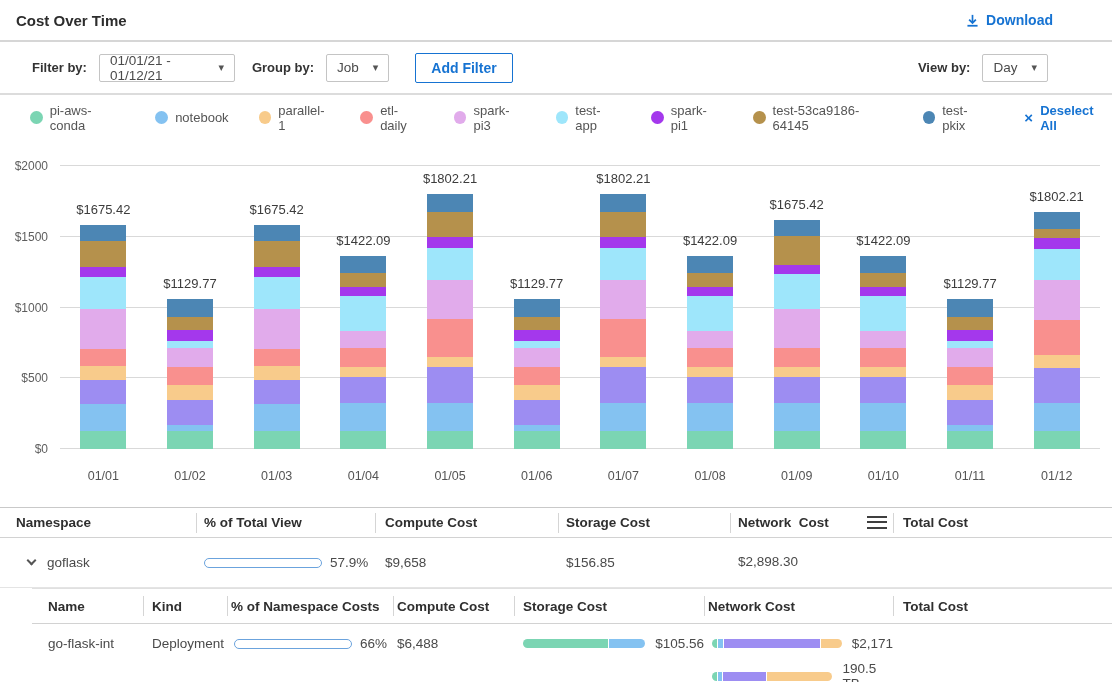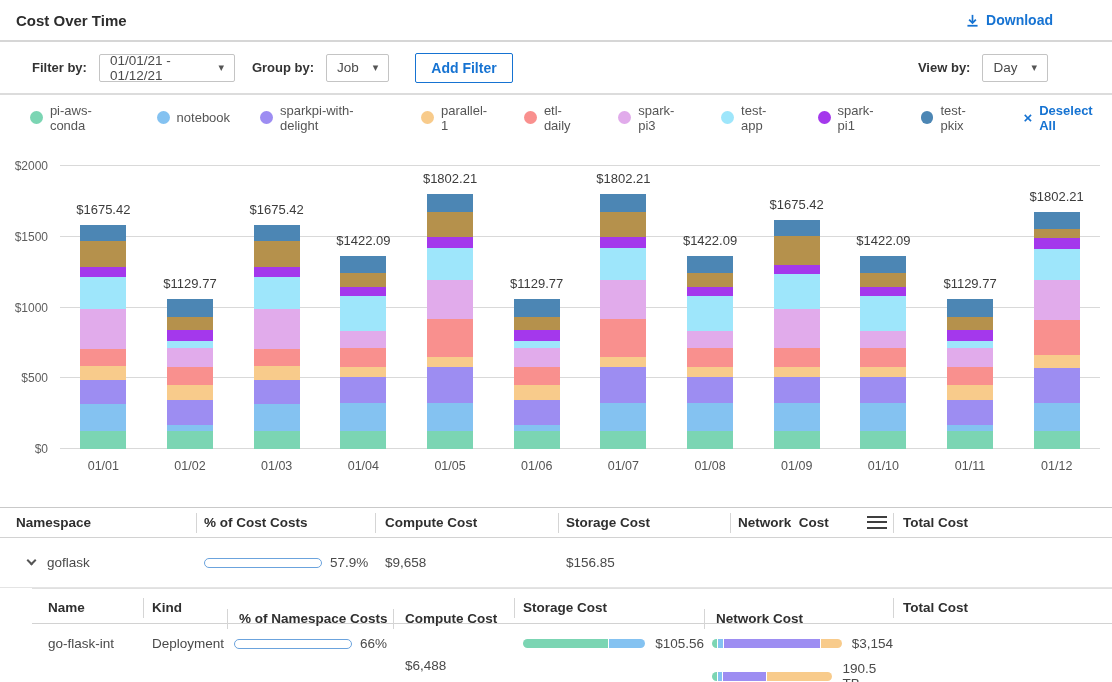--- a/index.html
+++ b/index.html
@@ -39,21 +39,21 @@
   .gridline{ position:absolute; left:0; right:0; height:1px; background:#d9d9d9; }
   .ytick{ position:absolute; right:1052px; width:60px; text-align:right; font-size:12px;
     color:#5e5e5e; transform:translateY(7px); }
   .cols{ position:absolute; left:0; top:0; width:100%; height:100%; display:flex; }
   .bar-col{ flex:1; position:relative; }
   .bar-stack{ position:absolute; bottom:0; left:50%; transform:translateX(-50%); width:46px;
     display:flex; flex-direction:column-reverse; cursor:pointer; }
   .bar-seg{ width:100%; }
   .bar-total{ position:absolute; left:50%; transform:translateX(-50%); white-space:nowrap;
     font-size:13px; color:#3c3c3c; }
-  .xtick{ position:absolute; top:293px; left:50%; transform:translateX(-50%);
+  .xtick{ position:absolute; top:303px; left:50%; transform:translateX(-50%);
     font-size:12.5px; color:#555; white-space:nowrap; }
   
   .ns-table{ margin-top:14px; }
   .grid-main{ display:grid; grid-template-columns:196px 179px 183px 172px 163px 1fr; }
   .grid-wl{ display:grid; grid-template-columns:111px 84px 166px 121px 190px 189px 1fr; }
   .thead{ height:31px; align-items:center; border-top:1px solid #c9c9c9;
     border-bottom:1px solid #d2d2d2; font-weight:bold; font-size:13.5px; color:#2f2f2f; }
   .th{ position:relative; padding-left:10px; white-space:pre; }
   .th:not(:first-child)::before{ content:""; position:absolute; left:0; top:50%;
     transform:translateY(-50%); width:1px; height:20px; background:#d5d5d5; }
@@ -72,21 +72,21 @@
     background:repeating-linear-gradient(to bottom,#3f3f3f 0 2px,transparent 2px 5.5px); }
   
   .wl-table{ margin-left:32px; width:1080px; }
   .wl-head{ height:36px; border-top:1px solid #e0e0e0; }
   .wl-row{ padding-top:12px; align-items:start; }
   .segbar{ display:flex; width:130px; height:9px; border-radius:5px; overflow:hidden; }
   .segbar > span{ height:100%; }
   .segbar > span + span{ margin-left:1px; }
   .bar-with-label{ display:flex; align-items:center; gap:10px; }
   .net-cell{ display:flex; flex-direction:column; gap:10px; padding-left:8px; }
-  .pad8{ padding-left:12px;margin-top:22px; } .pad9{ padding-left:9px; } .pad16{ padding-left:16px; }
+  .pad8{ padding-left:4px; } .pad9{ padding-left:9px; } .pad16{ padding-left:16px; }
 </style>
 </head>
 <body>
 
 <div class="topbar">
   <div class="page-title">Cost Over Time</div>
   <div class="download-btn">
     <svg width="15" height="15" viewBox="0 0 16 16">
       <path d="M8 2v8.2" stroke="#1673d2" stroke-width="1.8" fill="none"></path>
       <path d="M4.4 7L8 10.6 11.6 7" stroke="#1673d2" stroke-width="1.8" fill="none"></path>
@@ -121,42 +121,42 @@
   <div style="display:flex; align-items:center; gap:30px;">
       <div class="legend-item">
         <span class="legend-dot" style="background: rgb(123, 213, 179);"></span>
         <span>pi-aws-conda</span>
       </div>
       <div class="legend-item">
         <span class="legend-dot" style="background: rgb(132, 194, 241);"></span>
         <span>notebook</span>
       </div>
       <div class="legend-item">
-        <span class="legend-dot" style="background: rgb(157, 141, 242);"></span>
-        <span>sparkpi-with-delight</span>
-      </div>
-      <div class="legend-item">
         <span class="legend-dot" style="background: rgb(248, 203, 139);"></span>
         <span>parallel-1</span>
       </div>
       <div class="legend-item">
         <span class="legend-dot" style="background: rgb(249, 144, 142);"></span>
         <span>etl-daily</span>
       </div>
       <div class="legend-item">
         <span class="legend-dot" style="background: rgb(225, 171, 235);"></span>
         <span>spark-pi3</span>
       </div>
       <div class="legend-item">
         <span class="legend-dot" style="background: rgb(158, 230, 251);"></span>
         <span>test-app</span>
       </div>
       <div class="legend-item">
         <span class="legend-dot" style="background: rgb(164, 56, 236);"></span>
         <span>spark-pi1</span>
+      </div>
+      <div class="legend-item">
+        <span class="legend-dot" style="background: rgb(181, 145, 76);"></span>
+        <span>test-53ca9186-64145</span>
       </div>
       <div class="legend-item">
         <span class="legend-dot" style="background: rgb(76, 134, 180);"></span>
         <span>test-pkix</span>
       </div>
     </div>
   <div class="deselect-all">
     <span class="deselect-x">×</span>
     <span>Deselect All</span>
   </div>
@@ -367,21 +367,21 @@
           <div class="bar-total" style="bottom: 245.437px;">$1802.21</div>
           <div class="xtick">01/12</div>
         </div>
       </div>
     </div>
 </div>
 
 <div class="ns-table">
   <div class="grid-main thead">
     <div class="th" style="padding-left:16px;">Namespace</div>
-    <div class="th" style="padding-left:8px;">% of Cost Costs</div>
+    <div class="th" style="padding-left:8px;">% of Total View</div>
     <div class="th">Compute Cost</div>
     <div class="th" style="padding-left:8px;">Storage Cost</div>
     <div class="th hamb-wrap" style="padding-left:8px;">
       <span>Network  Cost</span>
       <span class="hamburger"></span>
     </div>
     <div class="th">Total Cost</div>
   </div>
 
   <div class="grid-main trow ns-row">
@@ -389,20 +389,21 @@
       <span class="chev"></span>
       <span>goflask</span>
     </div>
     <div class="pct-cell">
       <span class="pill"><span class="pill-fill" style="width: 57.9%;"></span></span>
       <span>57.9%</span>
     </div>
     <div class="cell">$9,658</div>
     <div class="cell" style="padding-left:8px;">$156.85</div>
     <div class="two-line">
+      <div>$2,898.30</div>
     </div>
   </div>
 </div>
 
 <div class="wl-table">
   <div class="grid-wl thead wl-head">
     <div class="th pad16">Name</div>
     <div class="th pad9">Kind</div>
     <div class="th pad8">% of Namespace Costs</div>
     <div class="th pad8">Compute Cost</div>
@@ -427,21 +428,21 @@
       <span>$105.56</span>
     </div>
     <div class="net-cell">
         <div class="bar-with-label">
           <span class="segbar">
             <span style="width: 4%; background: rgb(123, 213, 179);"></span>
             <span style="width: 4%; background: rgb(132, 194, 241);"></span>
             <span style="width: 76%; background: rgb(157, 141, 242);"></span>
             <span style="width: 16%; background: rgb(248, 203, 139);"></span>
           </span>
-          <span>$3,154</span>
+          <span>$2,171</span>
         </div>
         <div class="bar-with-label">
           <span class="segbar">
             <span style="width: 4%; background: rgb(123, 213, 179);"></span>
             <span style="width: 4%; background: rgb(132, 194, 241);"></span>
             <span style="width: 36%; background: rgb(157, 141, 242);"></span>
             <span style="width: 56%; background: rgb(248, 203, 139);"></span>
           </span>
           <span>190.5 TB</span>
         </div>

